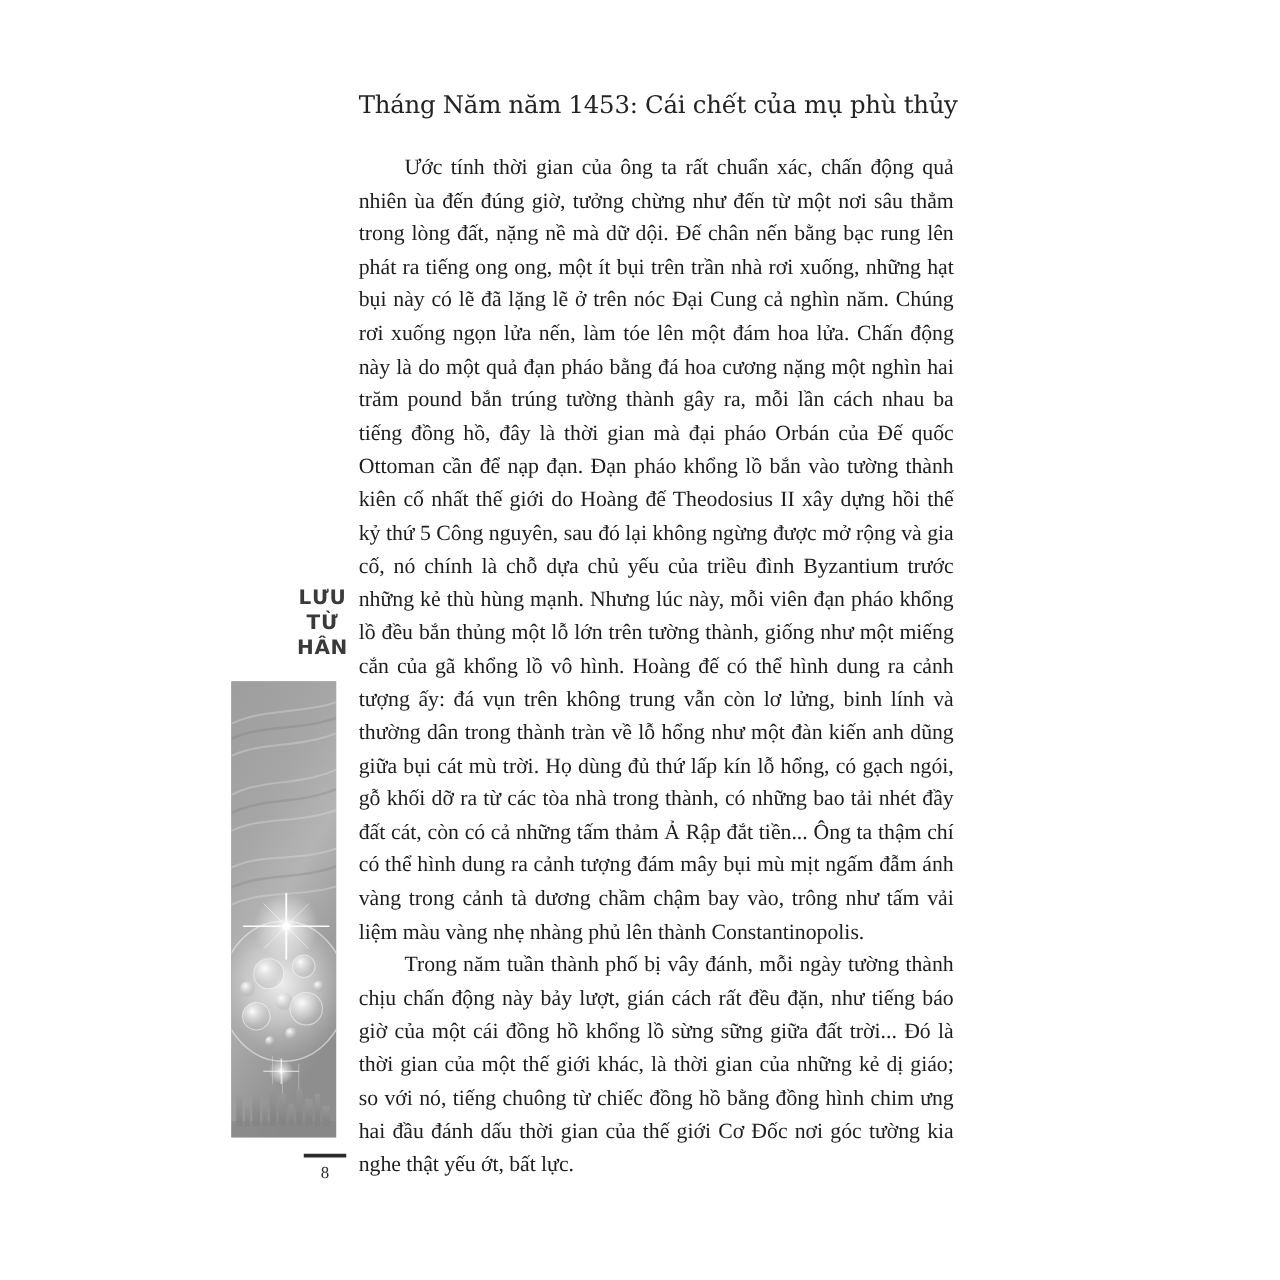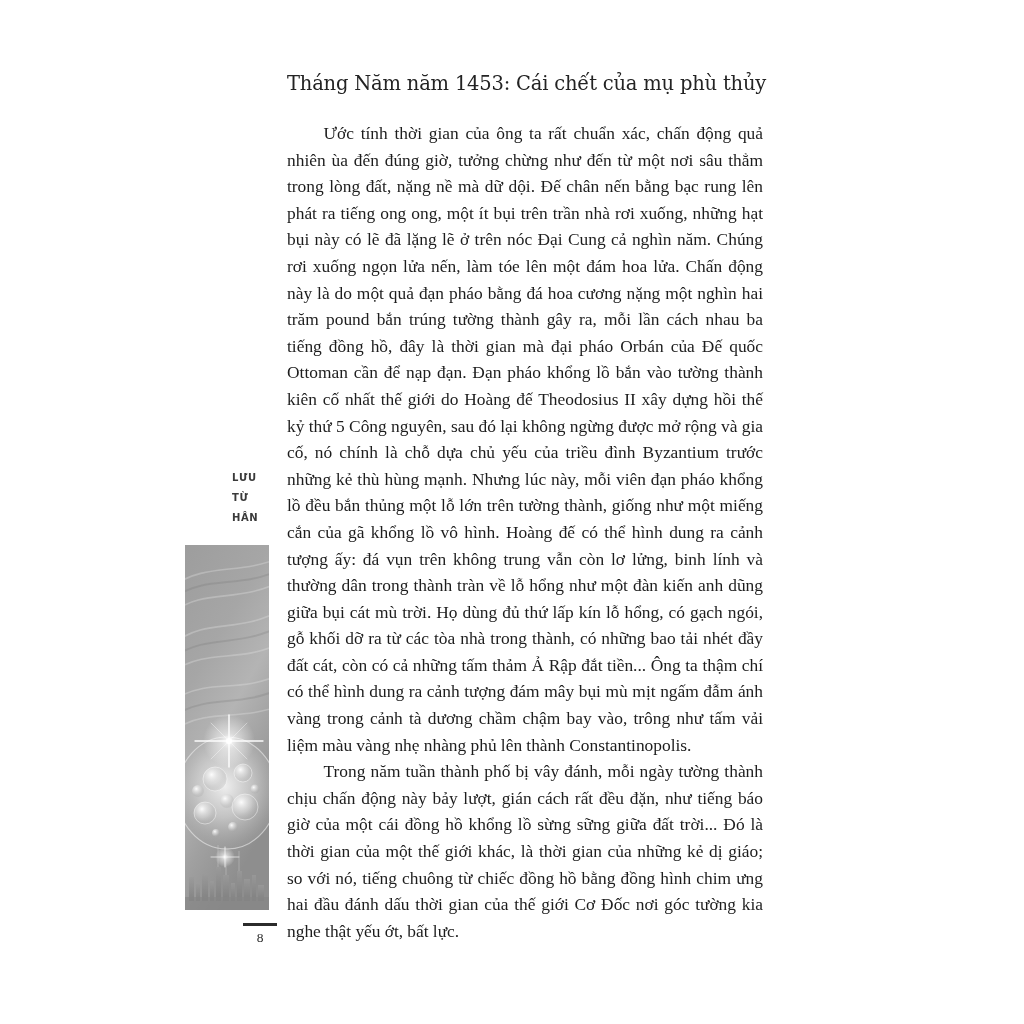--- a/index.html
+++ b/index.html
@@ -56,23 +56,23 @@
   .para + .para {
     margin-top: 0;
   }
 
   
   .author-stack {
     position: absolute;
     left: 232px;
     top: 468px;
     width: 52px;
-    text-align: left;
+    text-align: center;
     font-family: "DejaVu Sans", "Liberation Sans", sans-serif;
-    font-size: 10px;
+    font-size: 16px;
     font-weight: 700;
     line-height: 20px;
     letter-spacing: 0.6px;
     color: #3a3a3a;
   }
   .author-stack span {
     display: block;
   }
 
   

